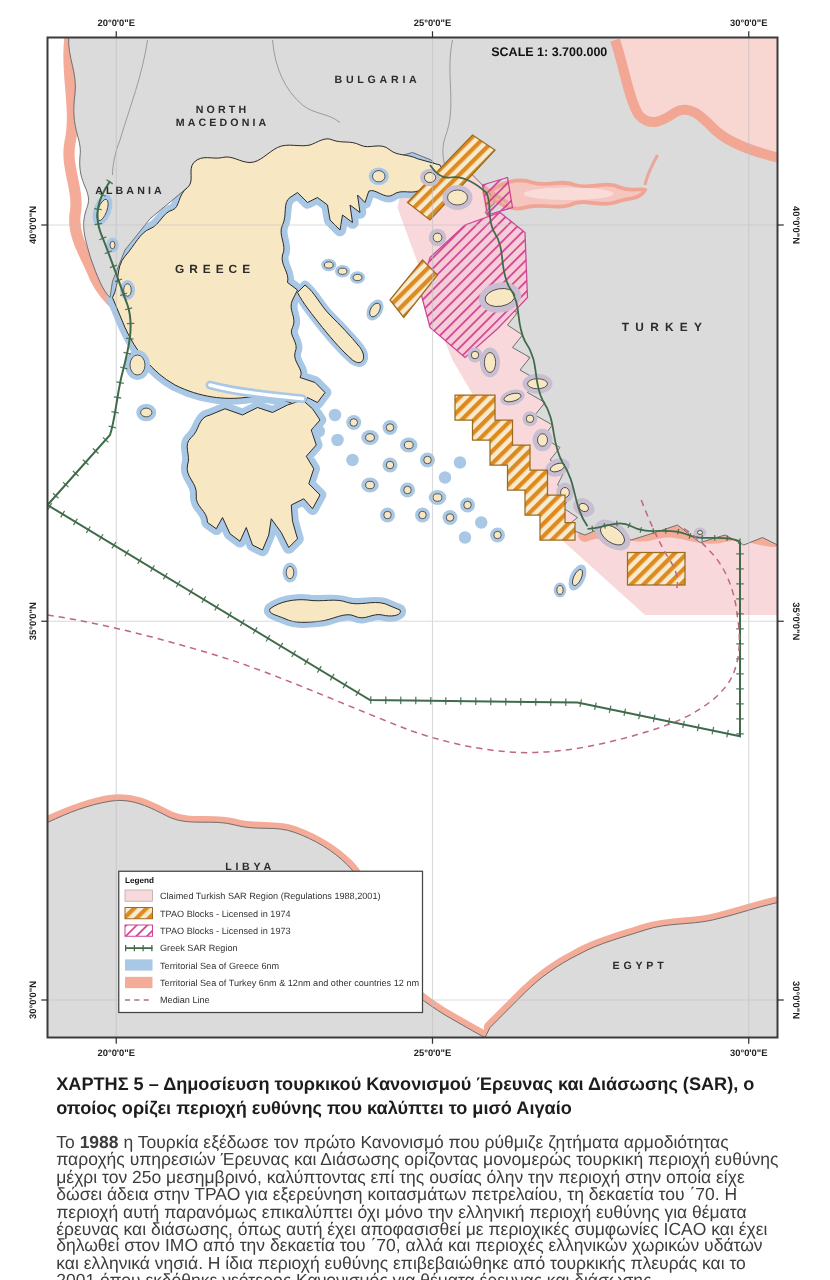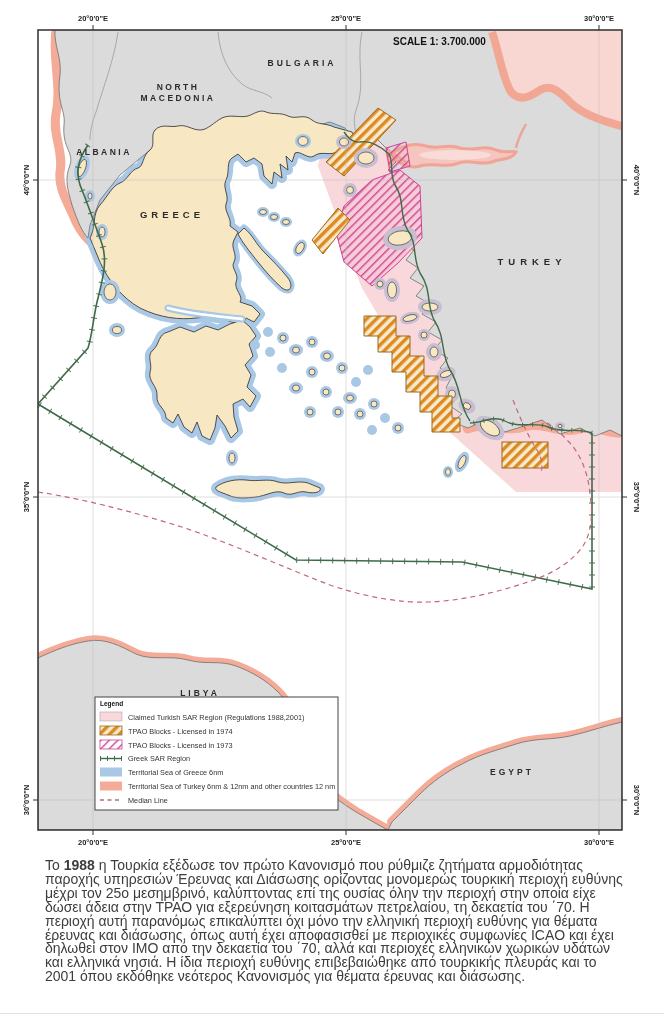--- a/index.html
+++ b/index.html
@@ -293,15 +293,16 @@
     <text class="grat" x="29" y="497" text-anchor="middle" transform="rotate(-90 29 497)">35°0'0"N</text>
     <text class="grat" x="29" y="800" text-anchor="middle" transform="rotate(-90 29 800)">30°0'0"N</text>
     <text class="grat" x="634" y="180" text-anchor="middle" transform="rotate(90 634 180)">40°0'0"N</text>
     <text class="grat" x="634" y="497" text-anchor="middle" transform="rotate(90 634 497)">35°0'0"N</text>
     <text class="grat" x="634" y="800" text-anchor="middle" transform="rotate(90 634 800)">30°0'0"N</text>
   </g>
 </svg>
 </div>
 
 <div class="caption">
+  <h1>ΧΑΡΤΗΣ 5 – Δημοσίευση τουρκικού Κανονισμού Έρευνας και Διάσωσης (SAR), ο οποίος ορίζει περιοχή ευθύνης που καλύπτει το μισό Αιγαίο</h1>
   <p><span>Το </span><b>1988</b><span> η Τουρκία εξέδωσε τον πρώτο Κανονισμό που ρύθμιζε ζητήματα αρμοδιότητας παροχής υπηρεσιών Έρευνας και Διάσωσης ορίζοντας μονομερώς τουρκική περιοχή ευθύνης μέχρι τον 25ο μεσημβρινό, καλύπτοντας επί της ουσίας όλην την περιοχή στην οποία είχε δώσει άδεια στην ΤΡΑΟ για εξερεύνηση κοιτασμάτων πετρελαίου, τη δεκαετία του ΄70. Η περιοχή αυτή παρανόμως επικαλύπτει όχι μόνο την ελληνική περιοχή ευθύνης για θέματα έρευνας και διάσωσης, όπως αυτή έχει αποφασισθεί με περιοχικές συμφωνίες ICAO και έχει δηλωθεί στον ΙΜΟ από την δεκαετία του ΄70, αλλά και περιοχές ελληνικών χωρικών υδάτων και ελληνικά νησιά. Η ίδια περιοχή ευθύνης επιβεβαιώθηκε από τουρκικής πλευράς και το 2001 όπου εκδόθηκε νεότερος Κανονισμός για θέματα έρευνας και διάσωσης.</span></p>
 
 </div>
 
 </body></html>

